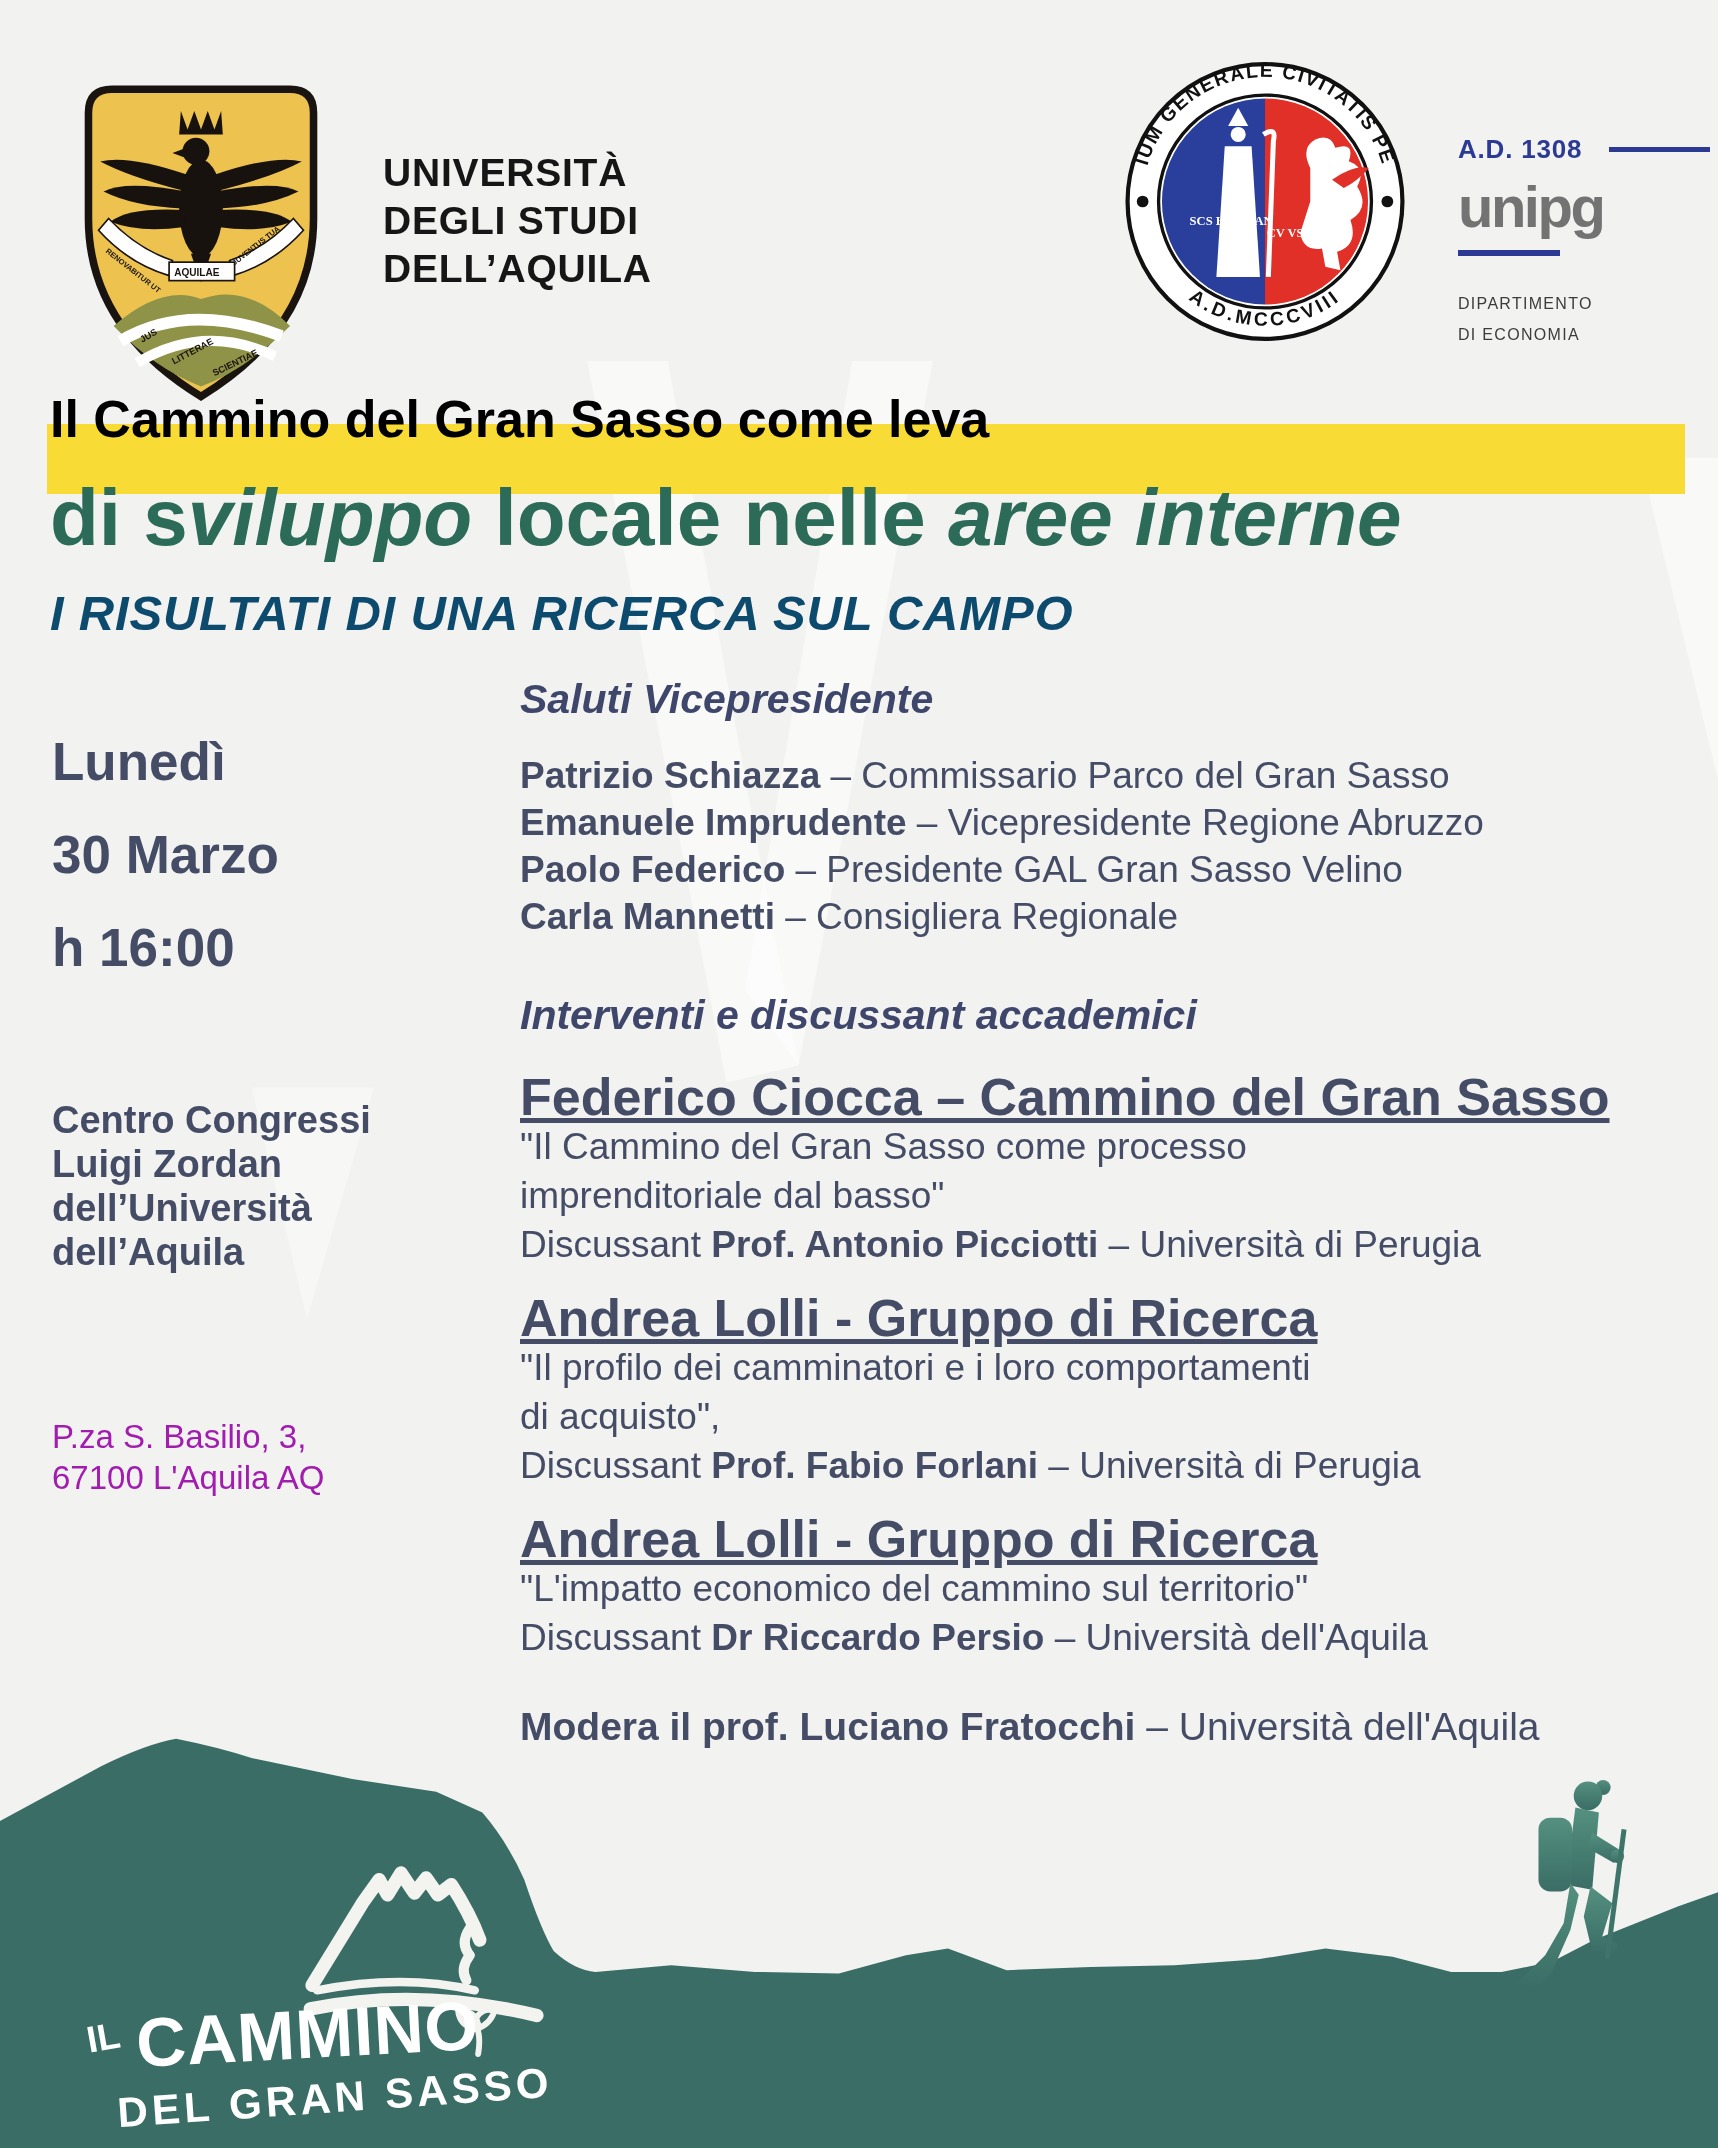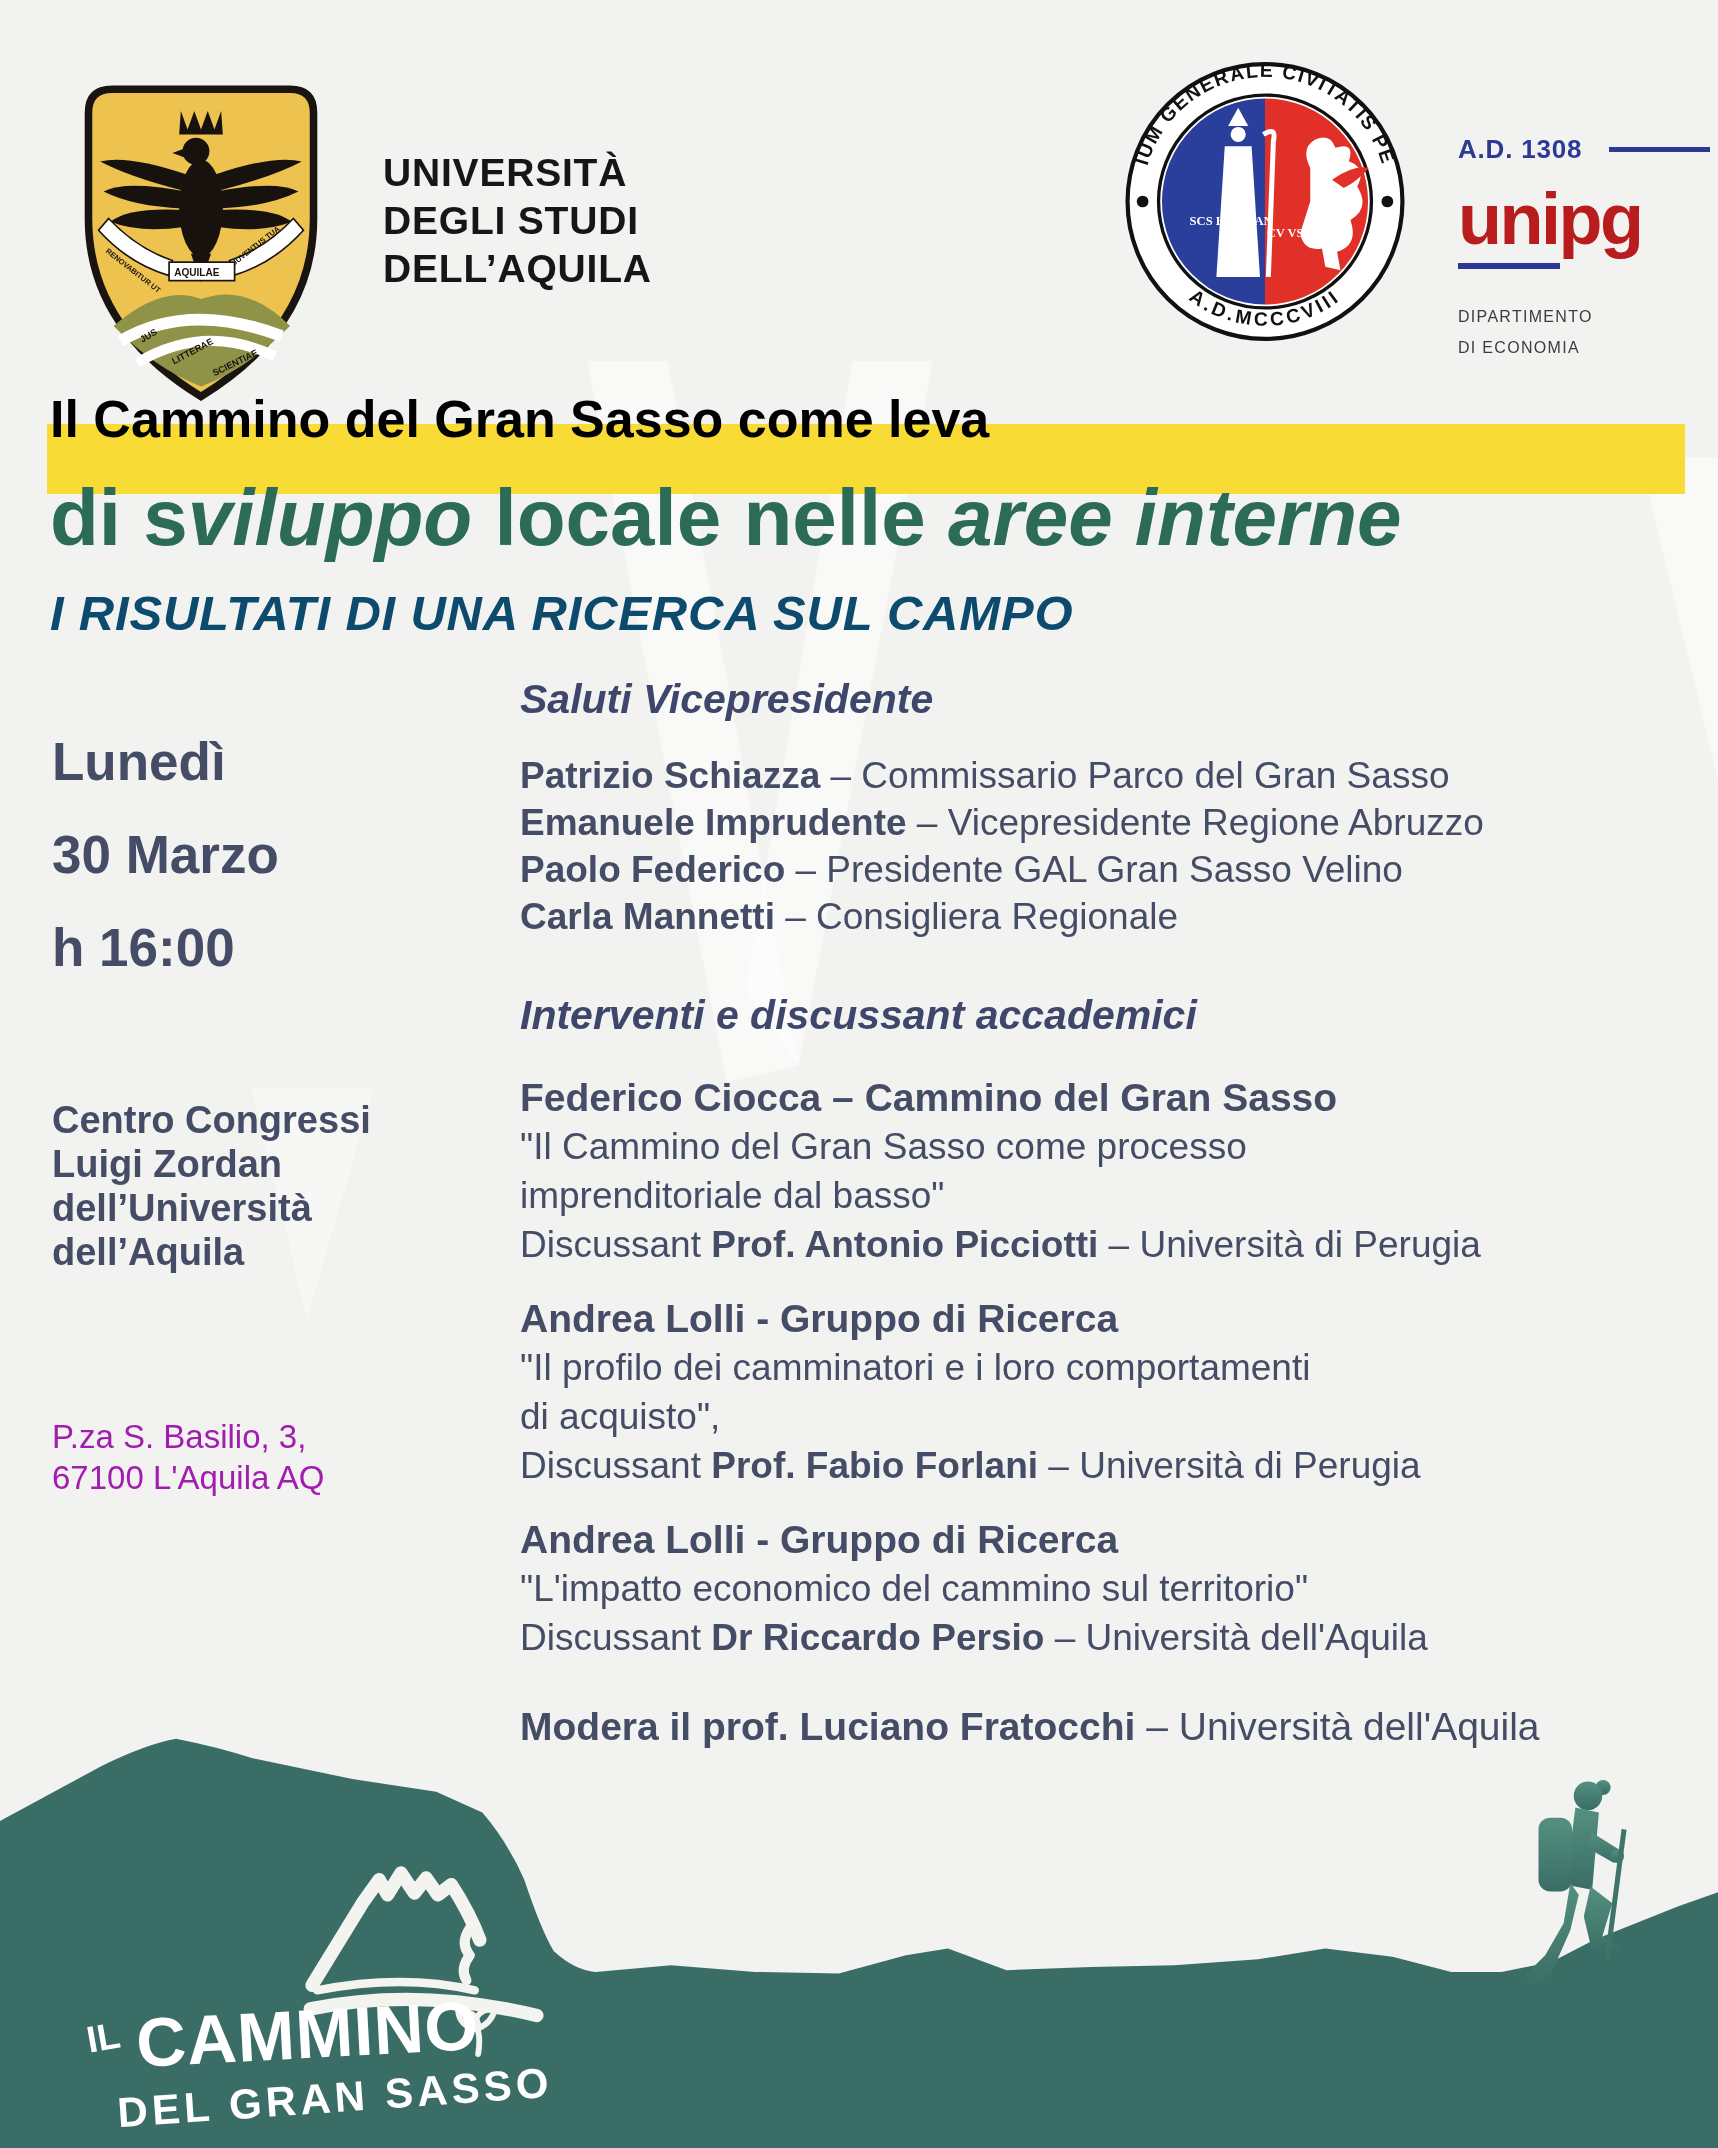--- a/index.html
+++ b/index.html
@@ -14,21 +14,21 @@
 
   
   .univaq-name{
     position:absolute;left:383px;top:149px;z-index:2;
     font-size:39px;font-weight:700;color:#161616;line-height:48px;letter-spacing:0.8px;
   }
   .unipg-block{position:absolute;left:1458px;top:134px;z-index:2;width:252px;}
   .unipg-year-row{display:flex;align-items:center;gap:27px;}
   .unipg-year{font-size:26px;font-weight:700;color:#2d3a94;letter-spacing:0.8px;}
   .unipg-year-line{flex:1;height:5.9px;background:#2d3a94;}
-  .unipg-word{font-size:72px;font-weight:700;color:#b91c1c;letter-spacing:-2.5px;line-height:77px;margin-top:16px;}
+  .unipg-word{font-size:58px;font-weight:700;color:#737373;letter-spacing:-2.5px;line-height:77px;margin-top:3px;}
   .unipg-underline{width:102px;height:5.9px;background:#2d3a94;margin-top:5px;}
   .unipg-dept{font-size:16px;color:#3c3c3c;letter-spacing:1.3px;line-height:31px;margin-top:32px;font-weight:400;}
 
   
   .title{position:absolute;left:50px;top:374px;z-index:2;width:1645px;}
   .title-line1{position:relative;display:inline-block;font-size:52px;font-weight:700;color:#000000;line-height:91px;white-space:nowrap;}
   .title-line1 .hl{position:absolute;left:-3.4px;top:50px;width:1638px;height:70px;background:#f8dc35;z-index:-1;}
   .title-line2{font-size:80px;font-weight:700;color:#2b6b58;line-height:91px;margin-top:6.7px;white-space:nowrap;}
   .title-line2 i{font-style:italic;}
   .title-sub{font-size:49px;font-weight:700;font-style:italic;color:#0c4a6e;letter-spacing:0.8px;margin-top:22px;white-space:nowrap;}
@@ -38,21 +38,21 @@
   .venue{position:absolute;left:52px;top:1098px;z-index:2;color:#454c66;font-weight:700;font-size:38px;line-height:44px;}
   .address{position:absolute;left:52px;top:1416px;z-index:2;color:#a21caf;font-weight:400;font-size:33px;line-height:41px;}
 
   
   .program{position:absolute;left:520px;top:676px;z-index:2;width:1175px;color:#454c66;}
   .sec-head{font-size:41px;font-weight:700;font-style:italic;margin:0 0 28.5px 0;color:#3e466b;}
   .sal-line{font-size:37px;line-height:47px;}
   .sal-line b{font-weight:700;}
   .sec-head.second{margin:52px 0 34px 0;}
   .talk{margin-bottom:25px;}
-  .talk .speaker{font-size:39px;font-weight:700;line-height:49px;}
+  .talk .speaker{font-size:52px;font-weight:700;line-height:49px;text-decoration:underline;}
   .talk .tline{font-size:37px;font-weight:400;line-height:49px;}
   .talk .tline b{font-weight:700;}
   .moderator{font-size:39px;line-height:49px;margin-top:40px;}
   .moderator b{font-weight:700;}
 
   
   .footer-svg{position:absolute;left:0;top:1712px;width:1718px;height:436px;z-index:3;}
   .logo-il{position:absolute;left:87px;top:2017px;z-index:4;color:#fff;font-weight:700;font-size:37px;transform:rotate(-10deg);}
   .logo-cammino{position:absolute;left:136px;top:1995px;z-index:4;color:#fff;font-weight:700;font-size:69px;letter-spacing:0.8px;transform:rotate(-3deg);white-space:nowrap;}
   .logo-sub{position:absolute;left:117px;top:2074px;z-index:4;color:#fff;font-weight:700;font-size:42px;letter-spacing:4.2px;transform:rotate(-4deg);white-space:nowrap;}

